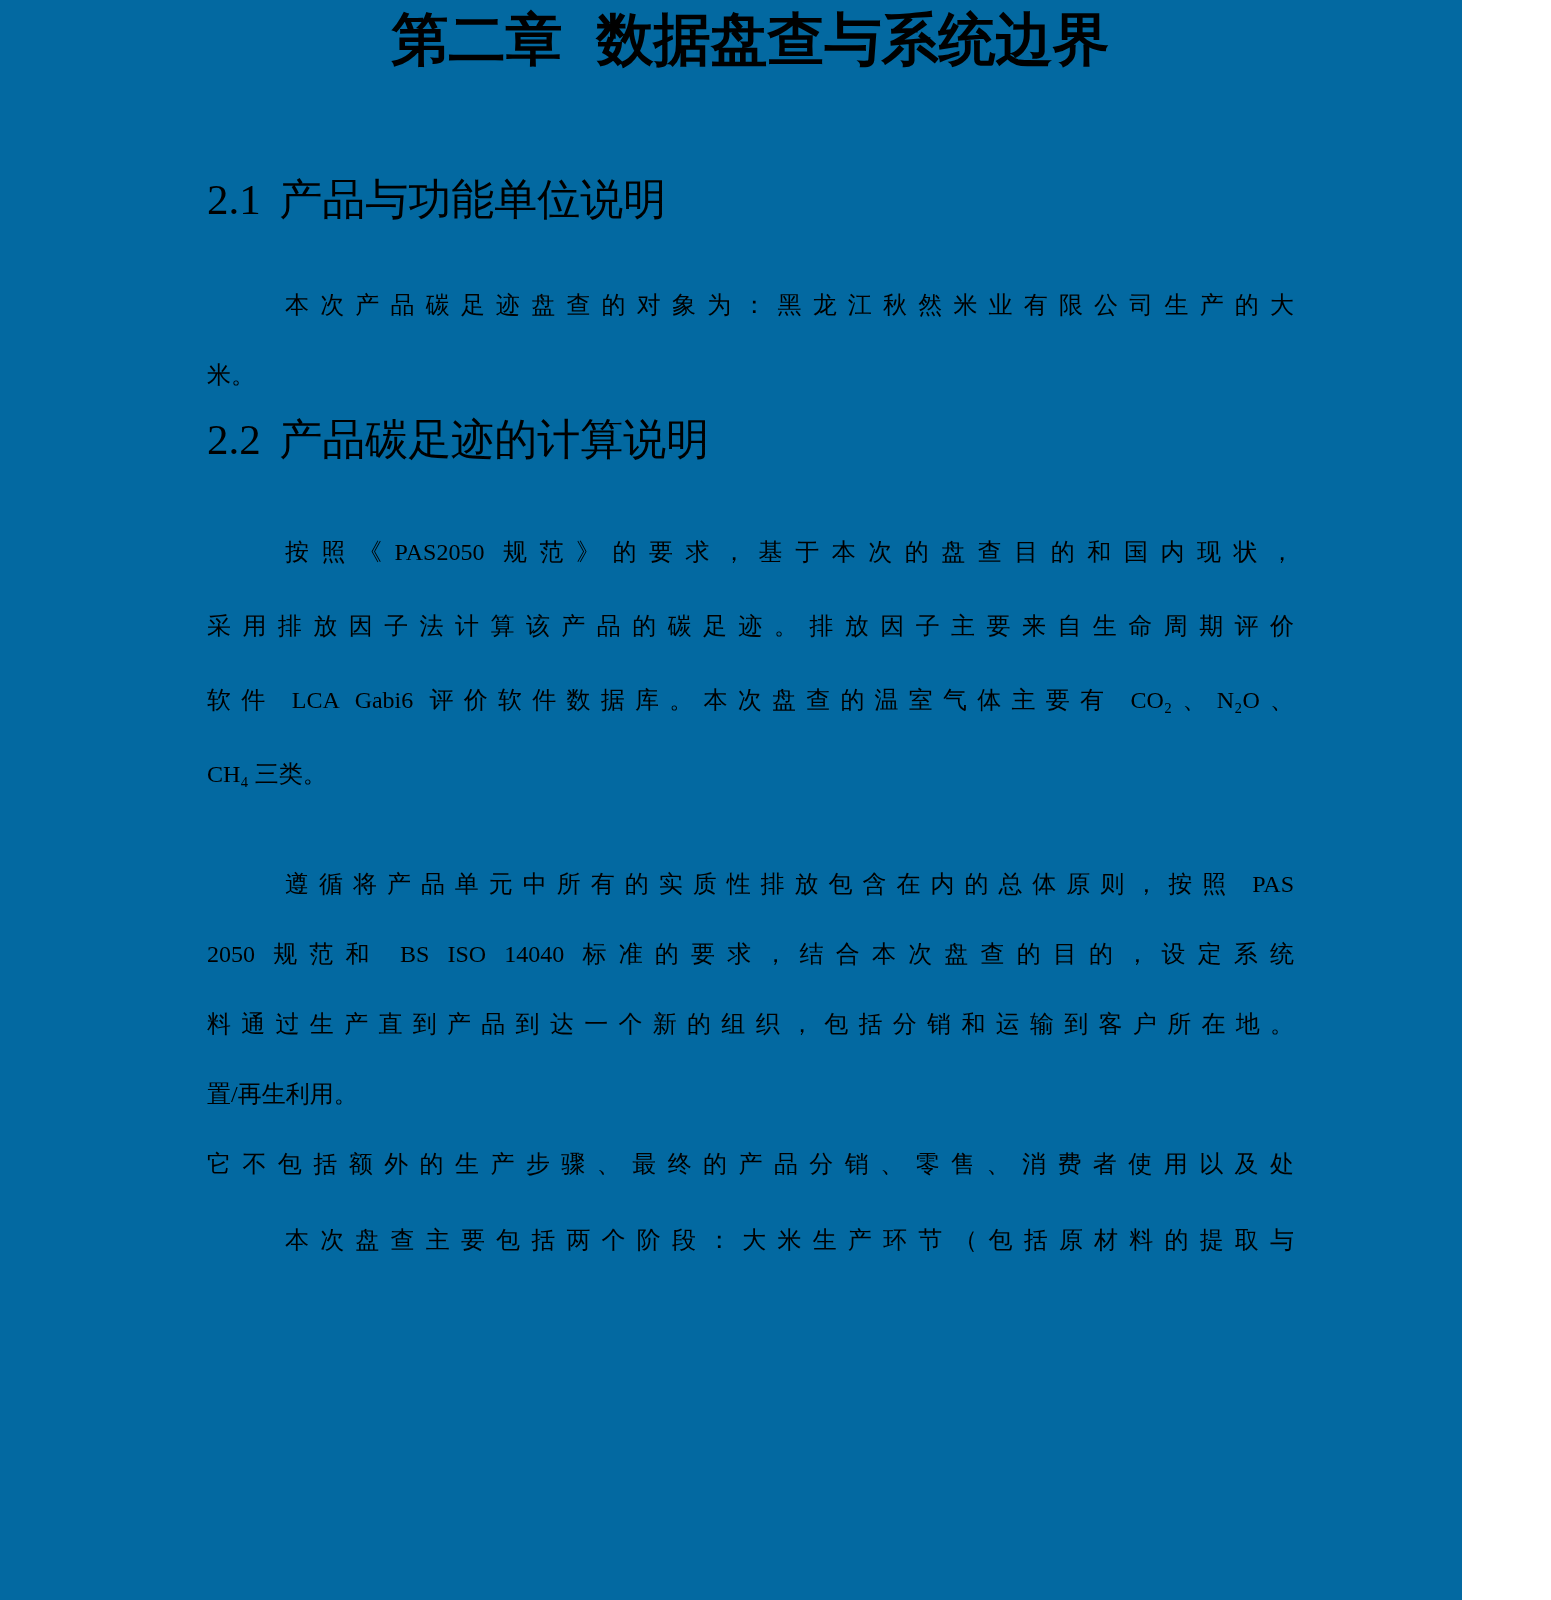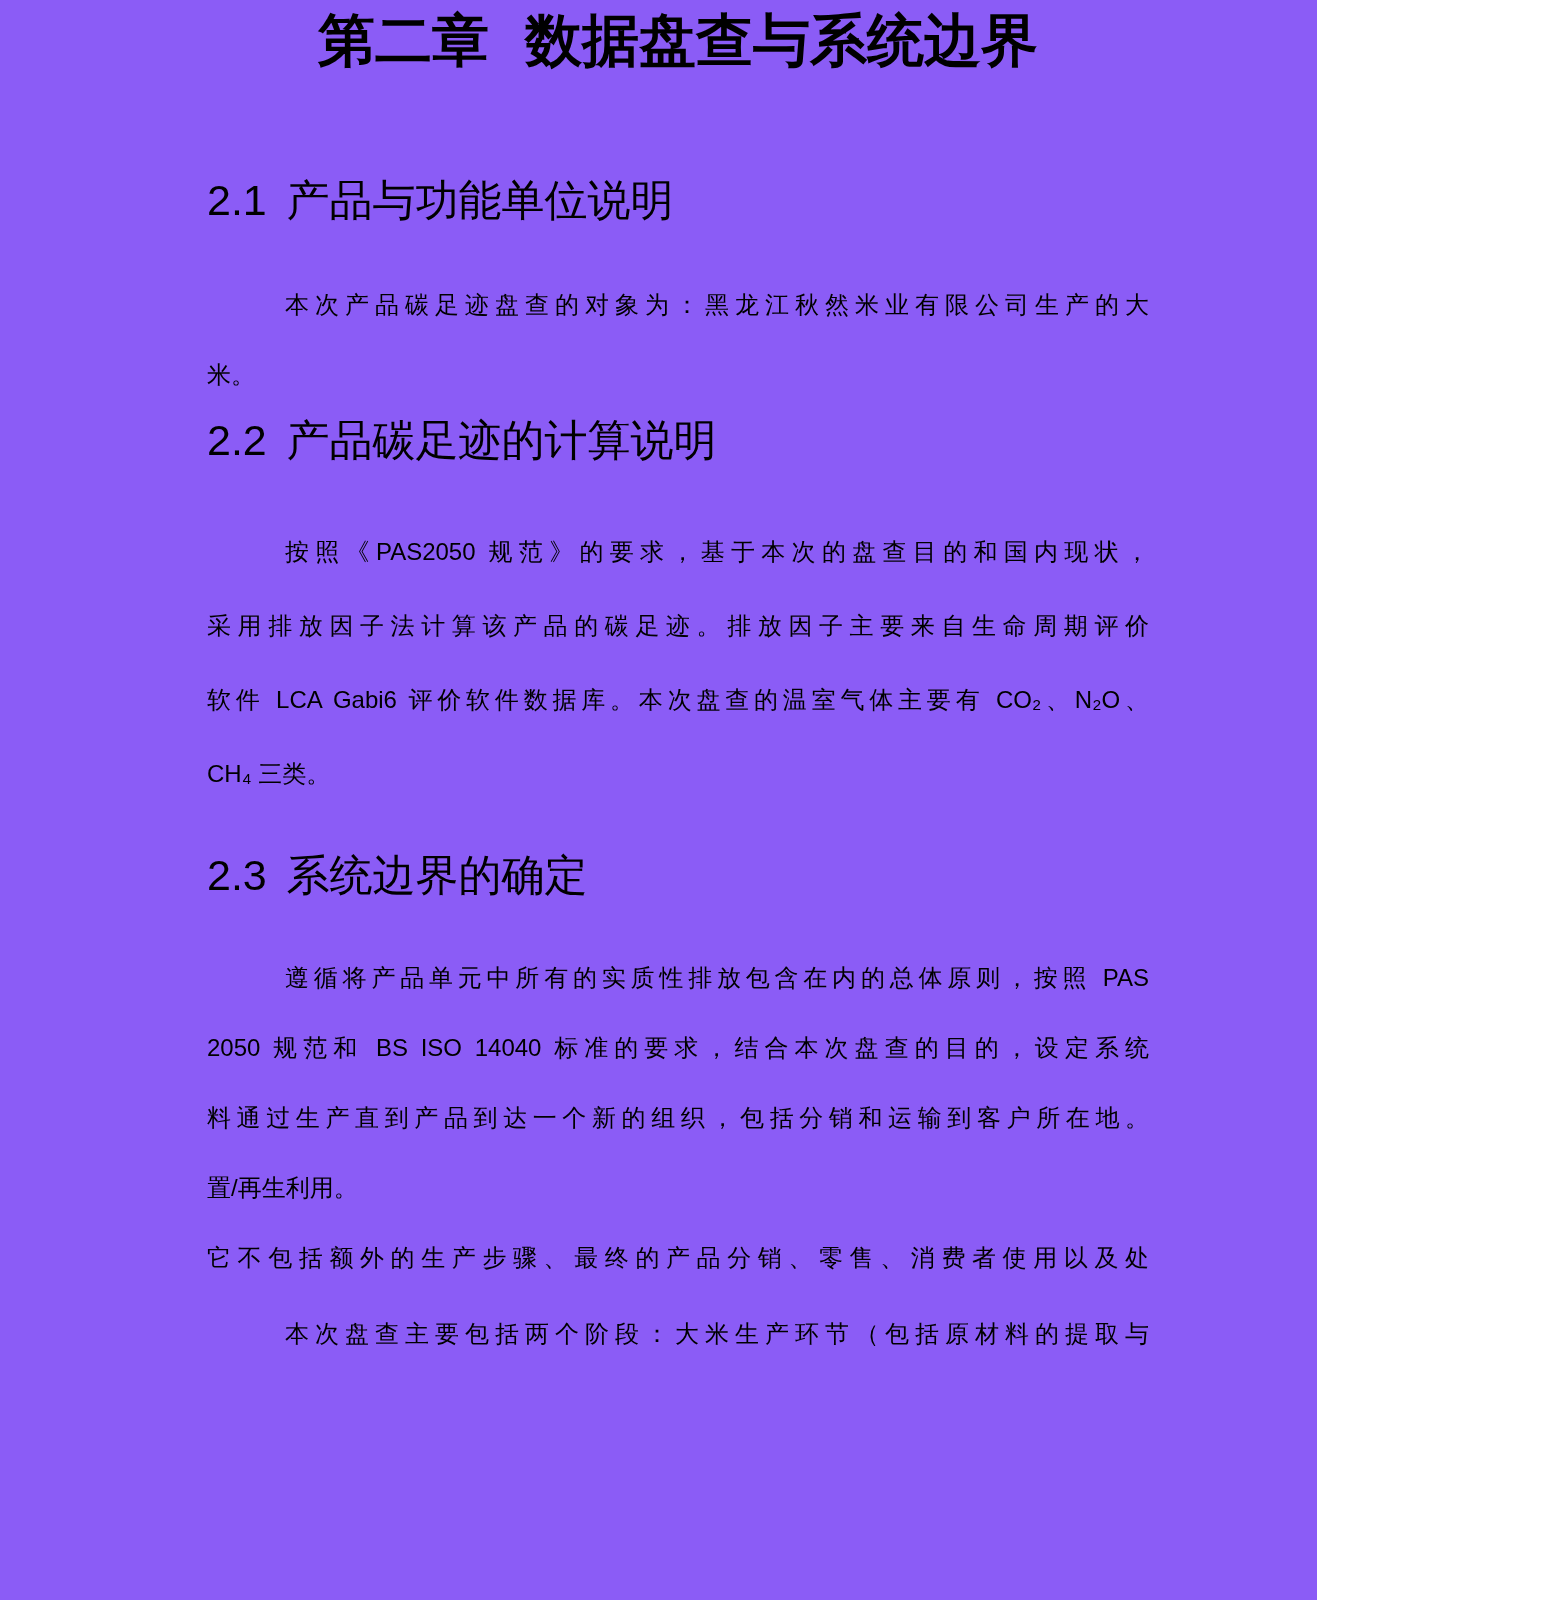--- a/index.html
+++ b/index.html
@@ -1,22 +1,22 @@
 <!DOCTYPE html>
 <html><head>
 <meta charset="utf-8">
 <style>
   html,body { margin:0; padding:0; }
   .page {
     position: relative;
-    width: 1317px;
+    width: 1462px;
     height: 1600px;
-    background: #8b5cf6;
+    background: #0369a1;
     color: #000000;
-    font-family: Liberation Sans, sans-serif;
+    font-family: Liberation Serif, serif;
     overflow: hidden;
   }
   .content {
     padding: 2px 168px 0 207px; 
   }
   .doc-title {
     font-size: 57px;
     font-weight: bold;
     line-height: 76px;
     text-align: center;
@@ -69,21 +69,20 @@
 
     <h2 class="section-heading h-22">2.2 产品碳足迹的计算说明</h2>
 
     <div class="para lh74 p-2">
       <div class="line indent">按照《PAS2050 规范》的要求，基于本次的盘查目的和国内现状，</div>
       <div class="line">采用排放因子法计算该产品的碳足迹。排放因子主要来自生命周期评价</div>
       <div class="line">软件 LCA Gabi6 评价软件数据库。本次盘查的温室气体主要有 CO₂、N₂O、</div>
       <div class="line last">CH₄ 三类。</div>
     </div>
 
-    <h2 class="section-heading h-23">2.3 系统边界的确定</h2>
 
     <div class="para p-3">
       <div class="line indent">遵循将产品单元中所有的实质性排放包含在内的总体原则，按照 PAS</div>
       <div class="line">2050 规范和 BS ISO 14040 标准的要求，结合本次盘查的目的，设定系统</div>
       <div class="line">料通过生产直到产品到达一个新的组织，包括分销和运输到客户所在地。</div>
       <div class="line last">置/再生利用。</div>
       <div class="line">它不包括额外的生产步骤、最终的产品分销、零售、消费者使用以及处</div>
     </div>
 
     <div class="para p-4">

